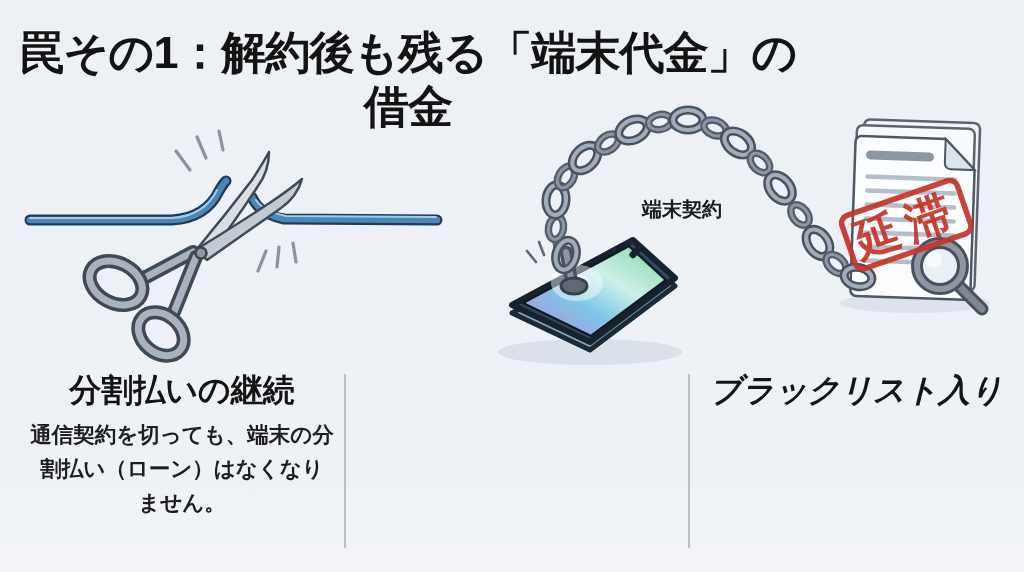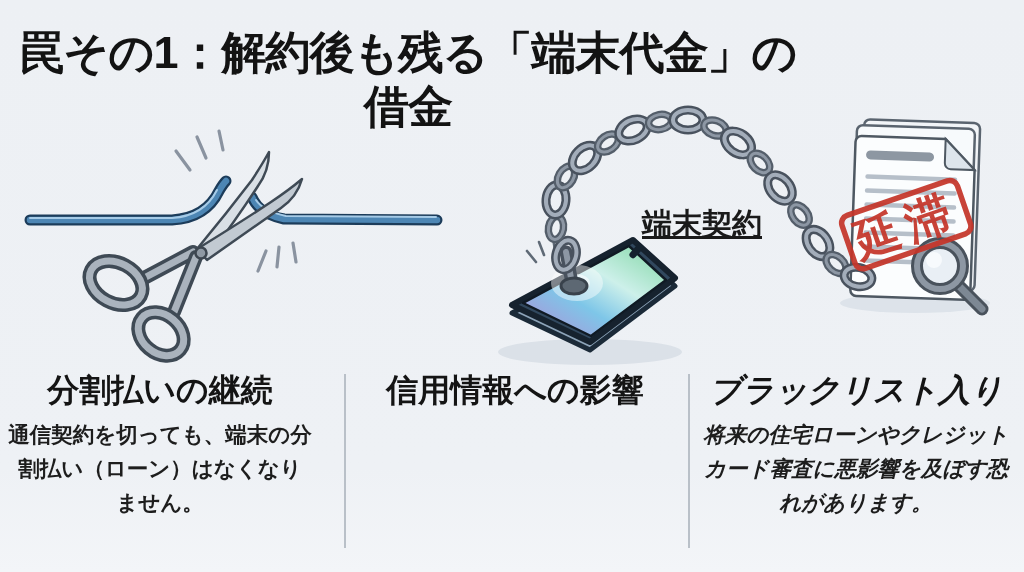--- a/index.html
+++ b/index.html
@@ -11,27 +11,27 @@
   .stage{position:relative;width:1024px;height:572px;
     background:linear-gradient(180deg,#edf0f4 0%,#eef1f5 82%,#f3f5f8 100%);}
   .title{
     position:absolute;left:0;top:26px;width:816px;
     text-align:center;font-size:45px;font-weight:900;color:#131313;
     letter-spacing:-1px;line-height:1.2;margin:0;
   }
   .canvas{position:absolute;left:0;top:0;}
   .lbl{position:absolute;font-weight:900;color:#1a1a1a;white-space:nowrap;}
   .lbl-cable{left:54px;top:170px;font-size:30px;}
-  .lbl-chain{left:642px;top:204px;font-size:30px;text-decoration:underline;}
+  .lbl-chain{left:642px;top:196px;font-size:20px;}
   .lbl-credit{left:846px;top:312px;font-size:30px;}
   .col{position:absolute;top:372px;}
   .col h2{margin:0;font-size:32px;font-weight:900;color:#141414;text-align:center;line-height:1.15;letter-spacing:0;}
   .col p{margin:10px 0 0 0;font-size:21.5px;font-weight:700;color:#1d1d1d;line-height:1.58;
     text-align:center;word-break:break-all;}
-  .col1{left:8px;width:304px;}
+  .col1{left:30px;width:304px;}
   .col2{left:356px;width:318px;}
   .col3{left:700px;width:312px;font-style:italic;}
   .vline{position:absolute;top:374px;width:2px;height:174px;background:#b9c0c8;}
   .vline1{left:344px;} .vline2{left:688px;}
 </style>
 </head>
 <body>
 
 <div class="stage">
 
@@ -176,23 +176,21 @@
   <div class="lbl lbl-chain">端末契約</div>
 
   <section class="col col1">
     <h2>分割払いの継続</h2>
     <p>通信契約を切っても、端末の分割払い（ローン）はなくなりません。</p>
   </section>
 
   <div class="vline vline1"></div>
 
   <section class="col col2">
-    <h2>信用情報への影響</h2>
   </section>
 
   <div class="vline vline2"></div>
 
   <section class="col col3">
     <h2>ブラックリスト入り</h2>
-    <p>将来の住宅ローンやクレジットカード審査に悪影響を及ぼす恐れがあります。</p>
   </section>
 
 </div>
 
 </body></html>

